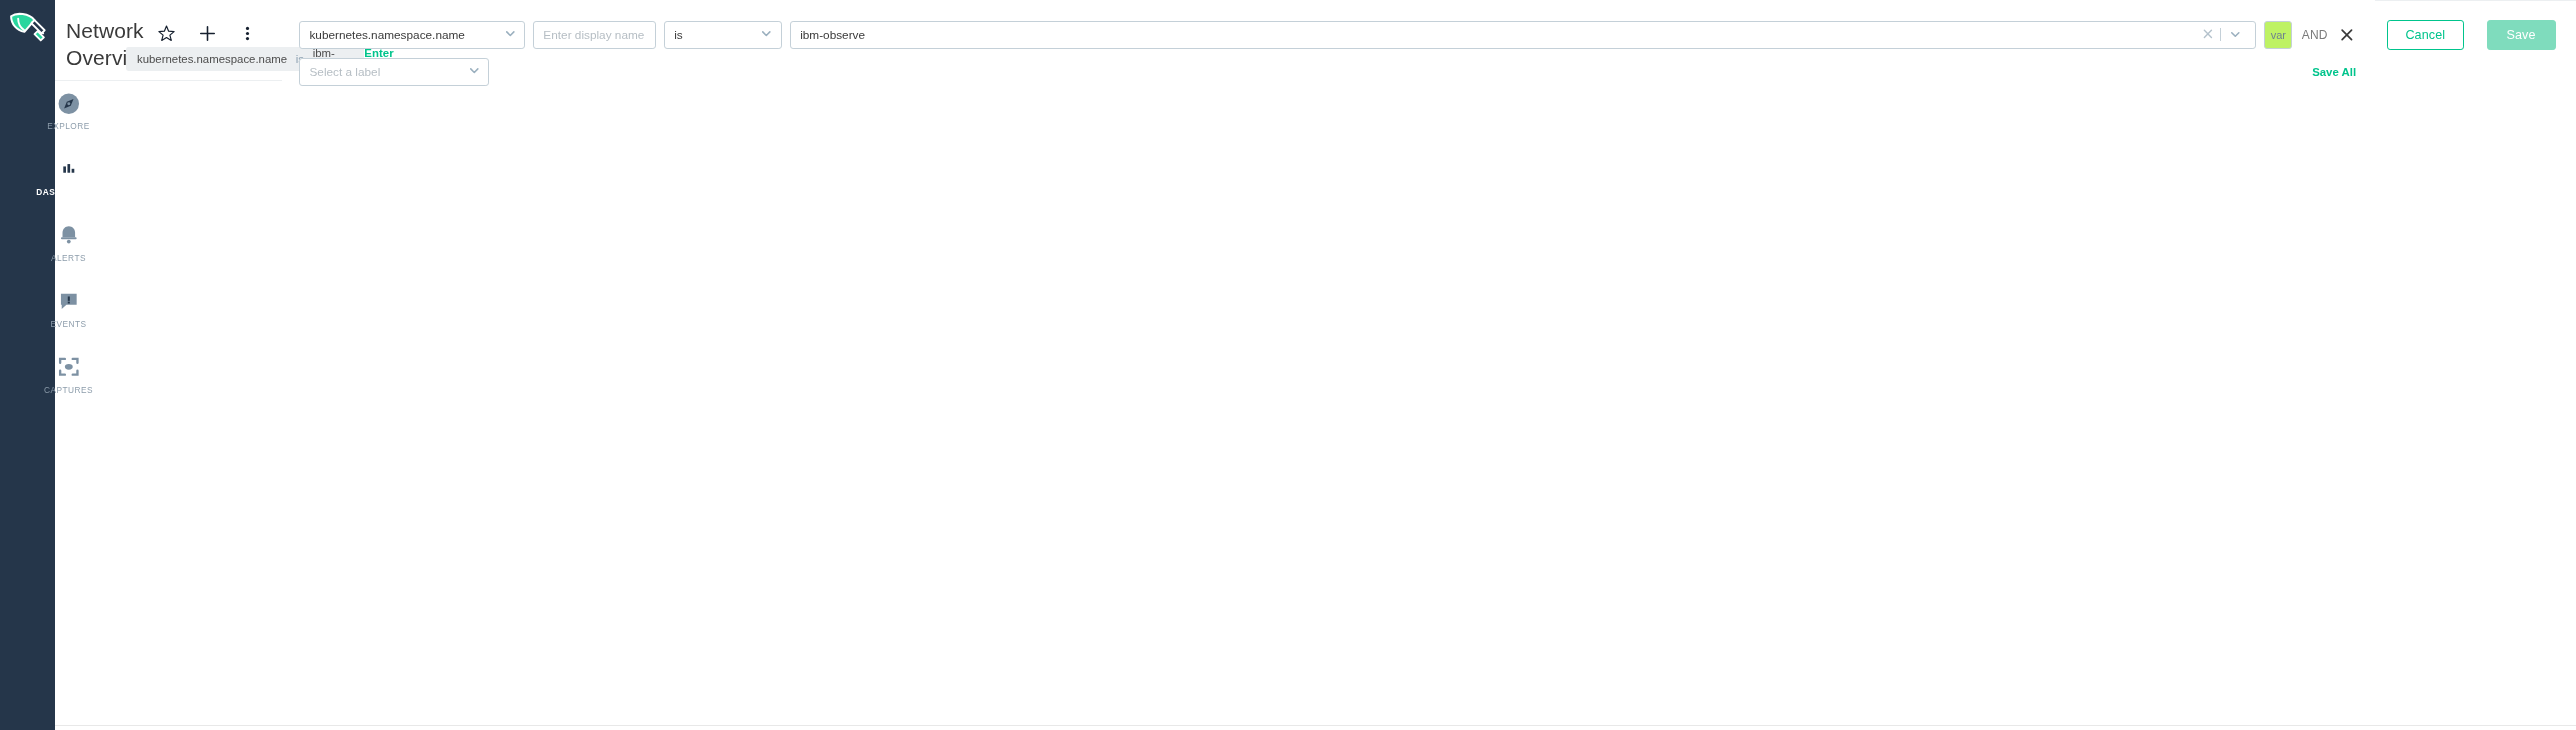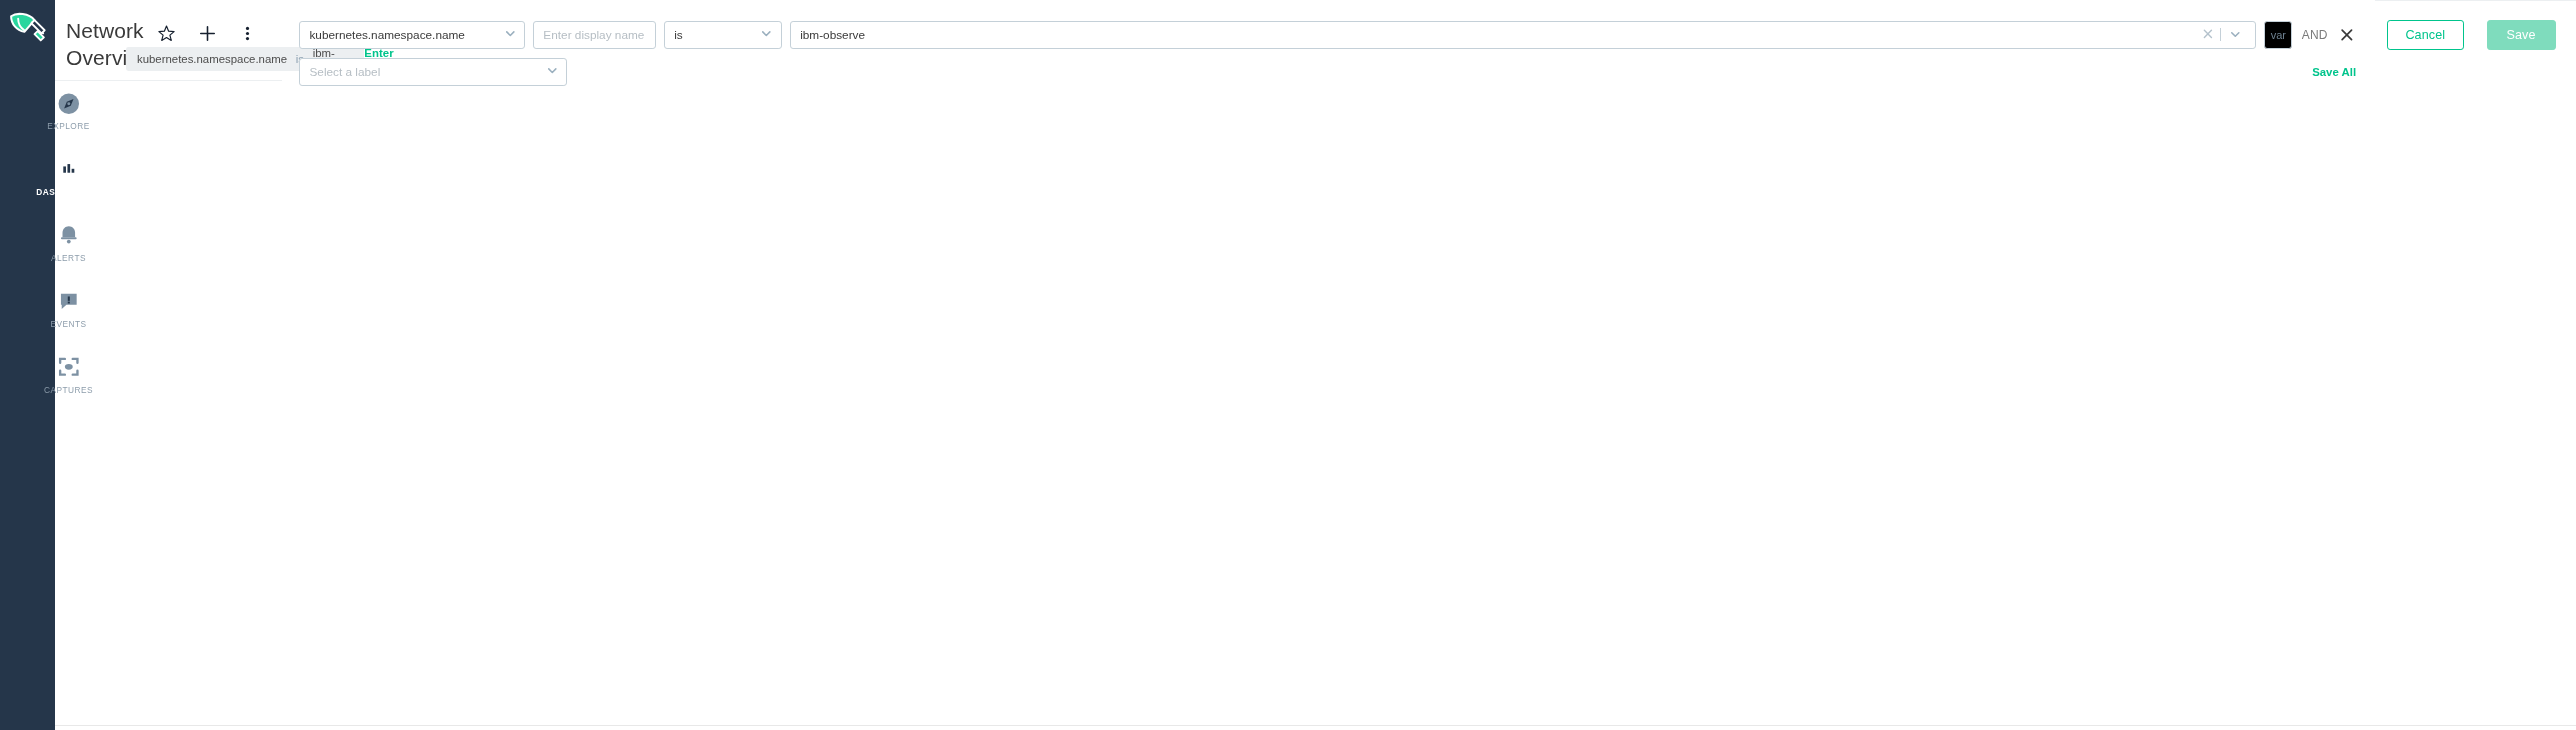--- a/index.html
+++ b/index.html
@@ -112,40 +112,40 @@
     padding: 0 27px 0 9.4px;
     cursor: pointer;
     user-select: none;
   }
   .select .chev {
     position: absolute; right: 7.9px; top: 50%; transform: translateY(-50%);
     pointer-events: none;
   }
   .select-key { width: 226px; }
   .select-op  { width: 118px; }
-  .select-label-row { width: 268px; }
+  .select-label-row { width: 190px; }
   .txt-display {
     width: 123px; padding: 0 9.4px;
     color: #b6bec4;
   }
   .txt-display .ph { color: #b6bec4; font-size: 11.8px; }
   .value-box {
     flex: 1 1 auto;
     min-width: 79px;
     padding: 0 9.4px;
     display: flex; align-items: center; justify-content: space-between;
   }
   .value-text { color: #3a3a3a; font-size: 11.8px; }
   .value-actions { display: flex; align-items: center; gap: 0px; }
   .clear-x { color: #b4c2cc; font-size: 14px; padding: 0 6.3px; cursor: pointer; line-height: 1; }
   .vsep { width: 0.8px; height: 13.4px; background: #c4d0d8; }
   .chev-btn { padding: 0 4.7px 0 7.9px; cursor: pointer; display: flex; align-items: center; }
   .var-btn {
     width: 28px; height: 28px;
-    border: 0.8px solid #c4d0d8; border-radius: 3.1px; background: #000000;
+    border: 0.8px solid #c4d0d8; border-radius: 3.1px; background: #bef264;
     display: flex; align-items: center; justify-content: center;
     font-size: 11px; color: #6e8190; cursor: pointer;
   }
   .and-label { color: #7a7a7a; font-size: 12px; padding: 0 1.6px; letter-spacing: 0.2px; text-align: right; }
   .row-close { cursor: pointer; display: flex; align-items: center; padding: 0 1.6px; }
   .clear-all {
     color: #00c48c; font-size: 11.4px; font-weight: bold; cursor: pointer;
     margin-left: auto;
   }
   .second-row { display: flex; align-items: center; }

